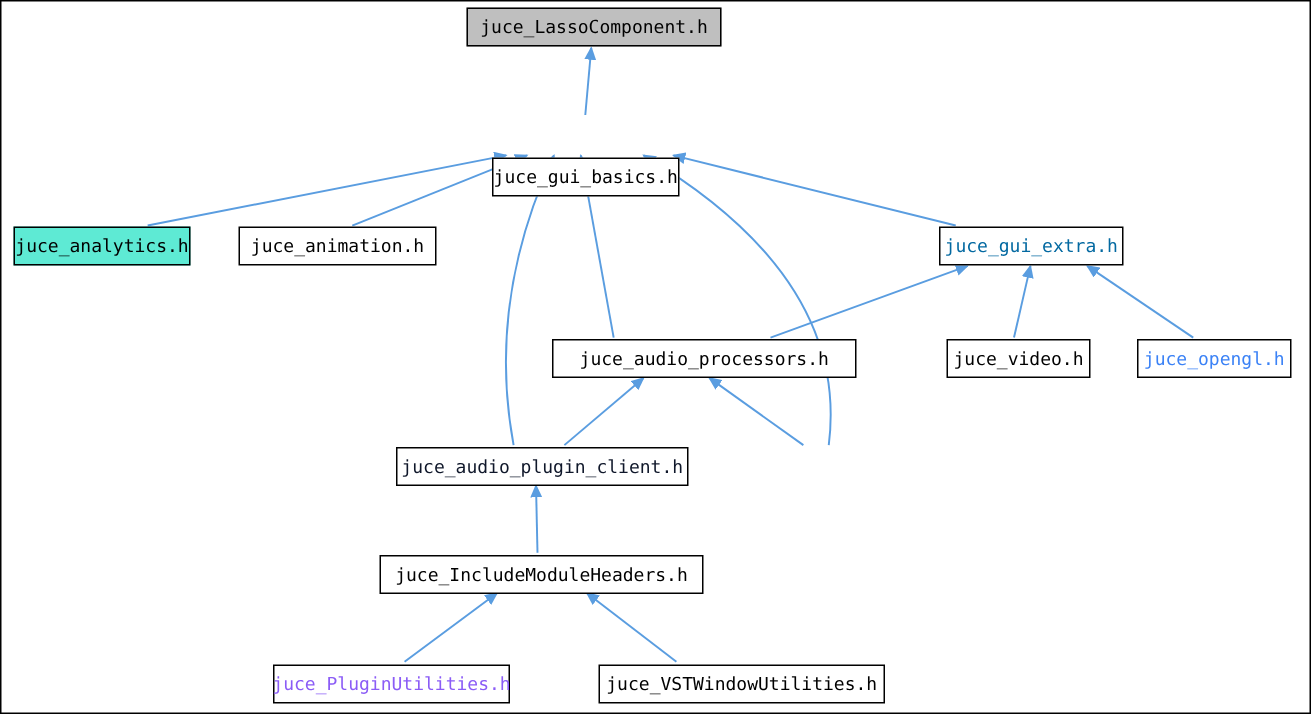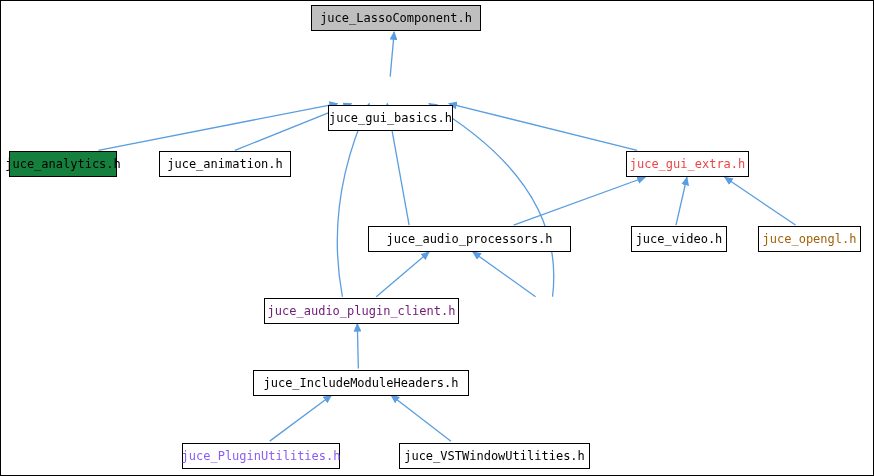--- a/index.html
+++ b/index.html
@@ -56,23 +56,23 @@
       <path d="M514,225 L646,177" fill="none" stroke="#5a9de0" stroke-width="1.3" marker-end="url(#arrowhead)"></path>
       <path d="M376,297 L429,252" fill="none" stroke="#5a9de0" stroke-width="1.3" marker-end="url(#arrowhead)"></path>
       <path d="M536,297 L473,252" fill="none" stroke="#5a9de0" stroke-width="1.3" marker-end="url(#arrowhead)"></path>
       <path d="M358,369 L357,324" fill="none" stroke="#5a9de0" stroke-width="1.3" marker-end="url(#arrowhead)"></path>
       <path d="M269,442 L331,396" fill="none" stroke="#5a9de0" stroke-width="1.3" marker-end="url(#arrowhead)"></path>
       <path d="M451,442 L391,396" fill="none" stroke="#5a9de0" stroke-width="1.3" marker-end="url(#arrowhead)"></path>
     </svg>
 
 <div class="node highlight" style="left: 310px; top: 4px; width: 170px; height: 26px; background: rgb(191, 191, 191); border-color: rgb(0, 0, 0); color: rgb(0, 0, 0);">juce_LassoComponent.h</div>
     <div class="node" style="left: 327px; top: 76px; width: 125px; height: 26px; background: rgb(255, 255, 255); border-color: rgb(0, 0, 0); color: rgb(0, 0, 0); margin-top: 28px;">juce_gui_basics.h</div>
-    <div class="node" style="left: 8px; top: 150px; width: 108px; height: 26px; background: #15803d; border-color: rgb(0, 0, 0); color: rgb(0, 0, 0);">juce_analytics.h</div>
+    <div class="node" style="left: 8px; top: 150px; width: 118px; height: 26px; background: #5eead4; border-color: rgb(0, 0, 0); color: rgb(0, 0, 0);">juce_analytics.h</div>
     <div class="node" style="left: 158px; top: 150px; width: 132px; height: 26px; background: rgb(255, 255, 255); border-color: rgb(0, 0, 0); color: rgb(0, 0, 0);">juce_animation.h</div>
-    <div class="node" style="left: 625px; top: 150px; width: 123px; height: 26px; background: rgb(255, 255, 255); border-color: rgb(0, 0, 0); color: #ef4444;">juce_gui_extra.h</div>
+    <div class="node" style="left: 625px; top: 150px; width: 123px; height: 26px; background: rgb(255, 255, 255); border-color: rgb(0, 0, 0); color: #0369a1;">juce_gui_extra.h</div>
     <div class="node" style="left: 367px; top: 225px; width: 203px; height: 26px; background: rgb(255, 255, 255); border-color: rgb(0, 0, 0); color: rgb(0, 0, 0);">juce_audio_processors.h</div>
     <div class="node" style="left: 630px; top: 225px; width: 96px; height: 26px; background: rgb(255, 255, 255); border-color: rgb(0, 0, 0); color: rgb(0, 0, 0);">juce_video.h</div>
-    <div class="node" style="left: 757px; top: 225px; width: 103px; height: 26px; background: rgb(255, 255, 255); border-color: rgb(0, 0, 0); color: #a16207; text-align: right;">juce_opengl.h</div>
-    <div class="node" style="left: 263px; top: 297px; width: 195px; height: 26px; background: rgb(255, 255, 255); border-color: rgb(0, 0, 0); color: #701a75;">juce_audio_plugin_client.h</div>
+    <div class="node" style="left: 757px; top: 225px; width: 103px; height: 26px; background: rgb(255, 255, 255); border-color: rgb(0, 0, 0); color: #3b82f6; text-align: right;">juce_opengl.h</div>
+    <div class="node" style="left: 263px; top: 297px; width: 195px; height: 26px; background: rgb(255, 255, 255); border-color: rgb(0, 0, 0); color: #0f172a;">juce_audio_plugin_client.h</div>
     <div class="node" style="left: 252px; top: 369px; width: 216px; height: 26px; background: rgb(255, 255, 255); border-color: rgb(0, 0, 0); color: rgb(0, 0, 0);">juce_IncludeModuleHeaders.h</div>
     <div class="node" style="left: 181px; top: 442px; width: 158px; height: 26px; background: rgb(255, 255, 255); border-color: rgb(0, 0, 0); color: #8b5cf6;">juce_PluginUtilities.h</div>
     <div class="node" style="left: 364px; top: 442px; width: 191px; height: 26px; background: rgb(255, 255, 255); border-color: rgb(0, 0, 0); color: rgb(0, 0, 0); margin-left: 34px;">juce_VSTWindowUtilities.h</div>
   </div>
 
 </body></html>

